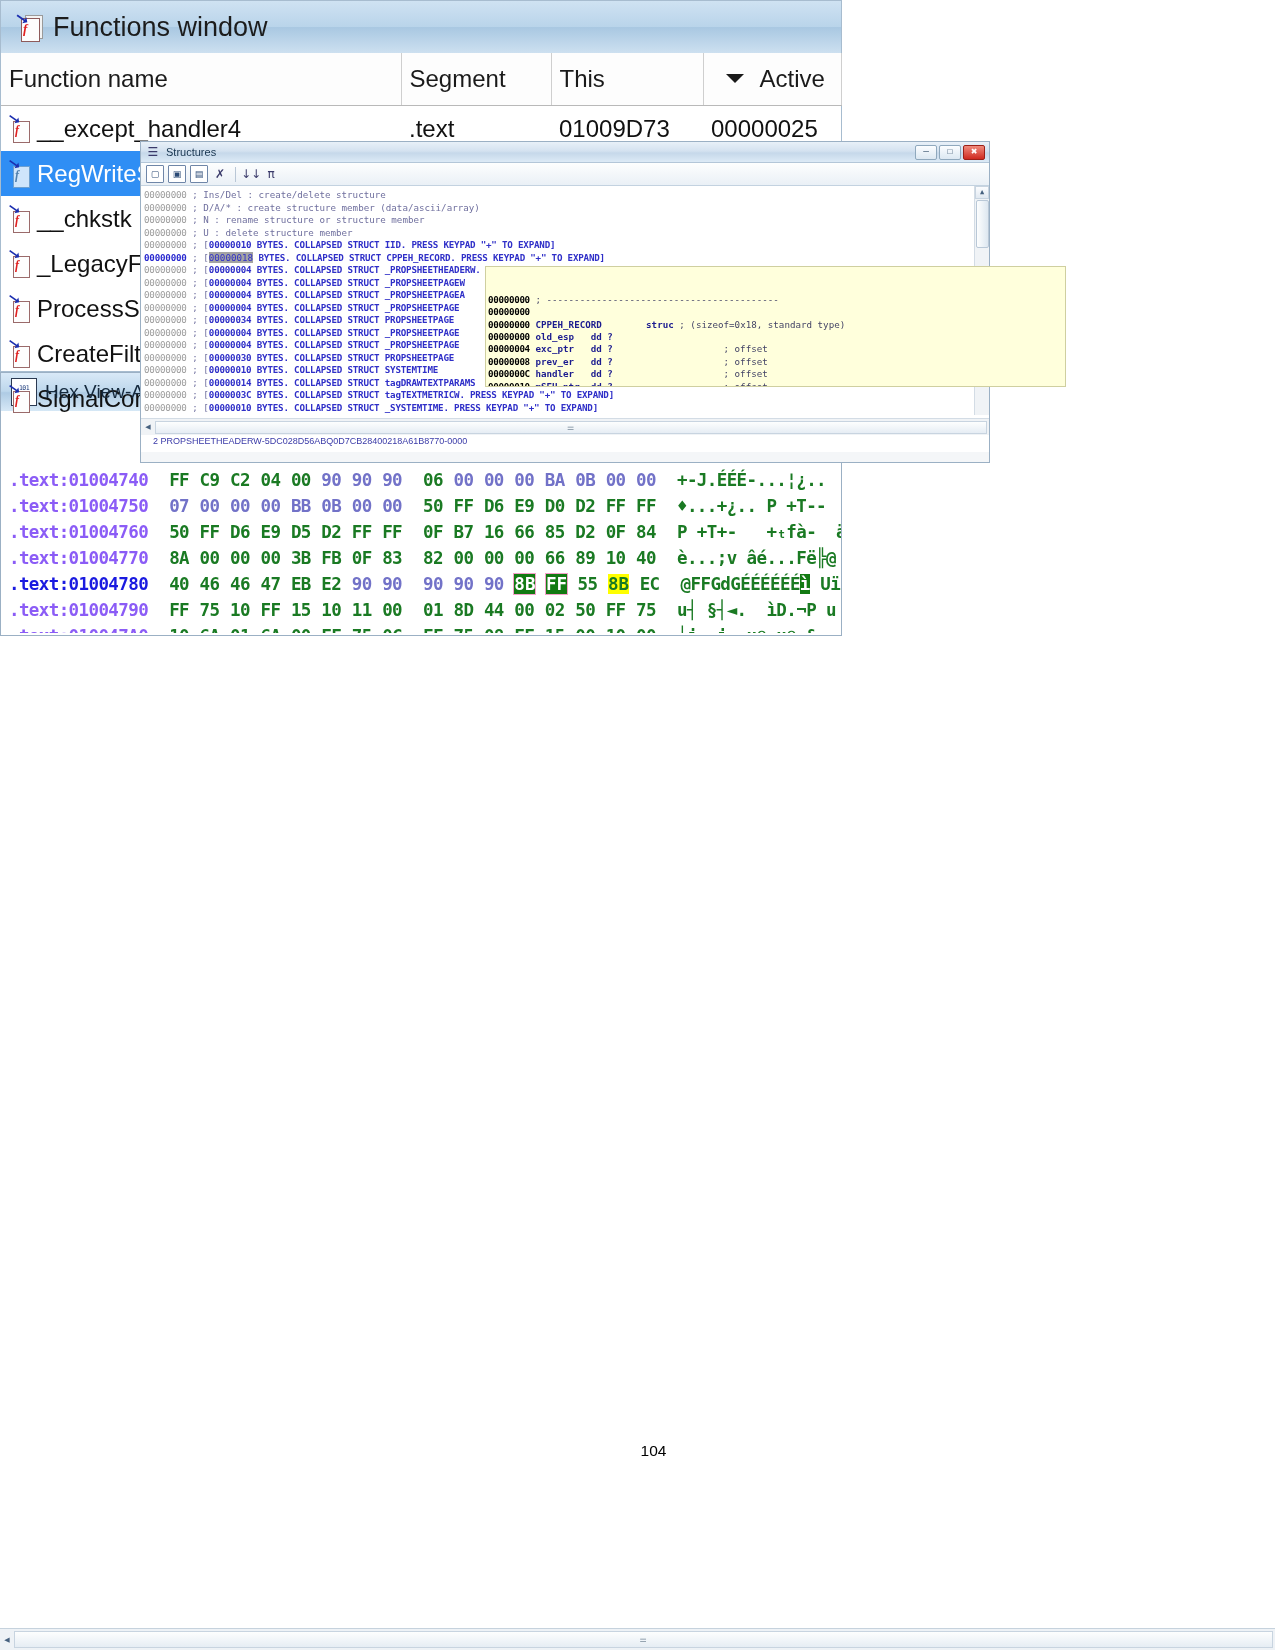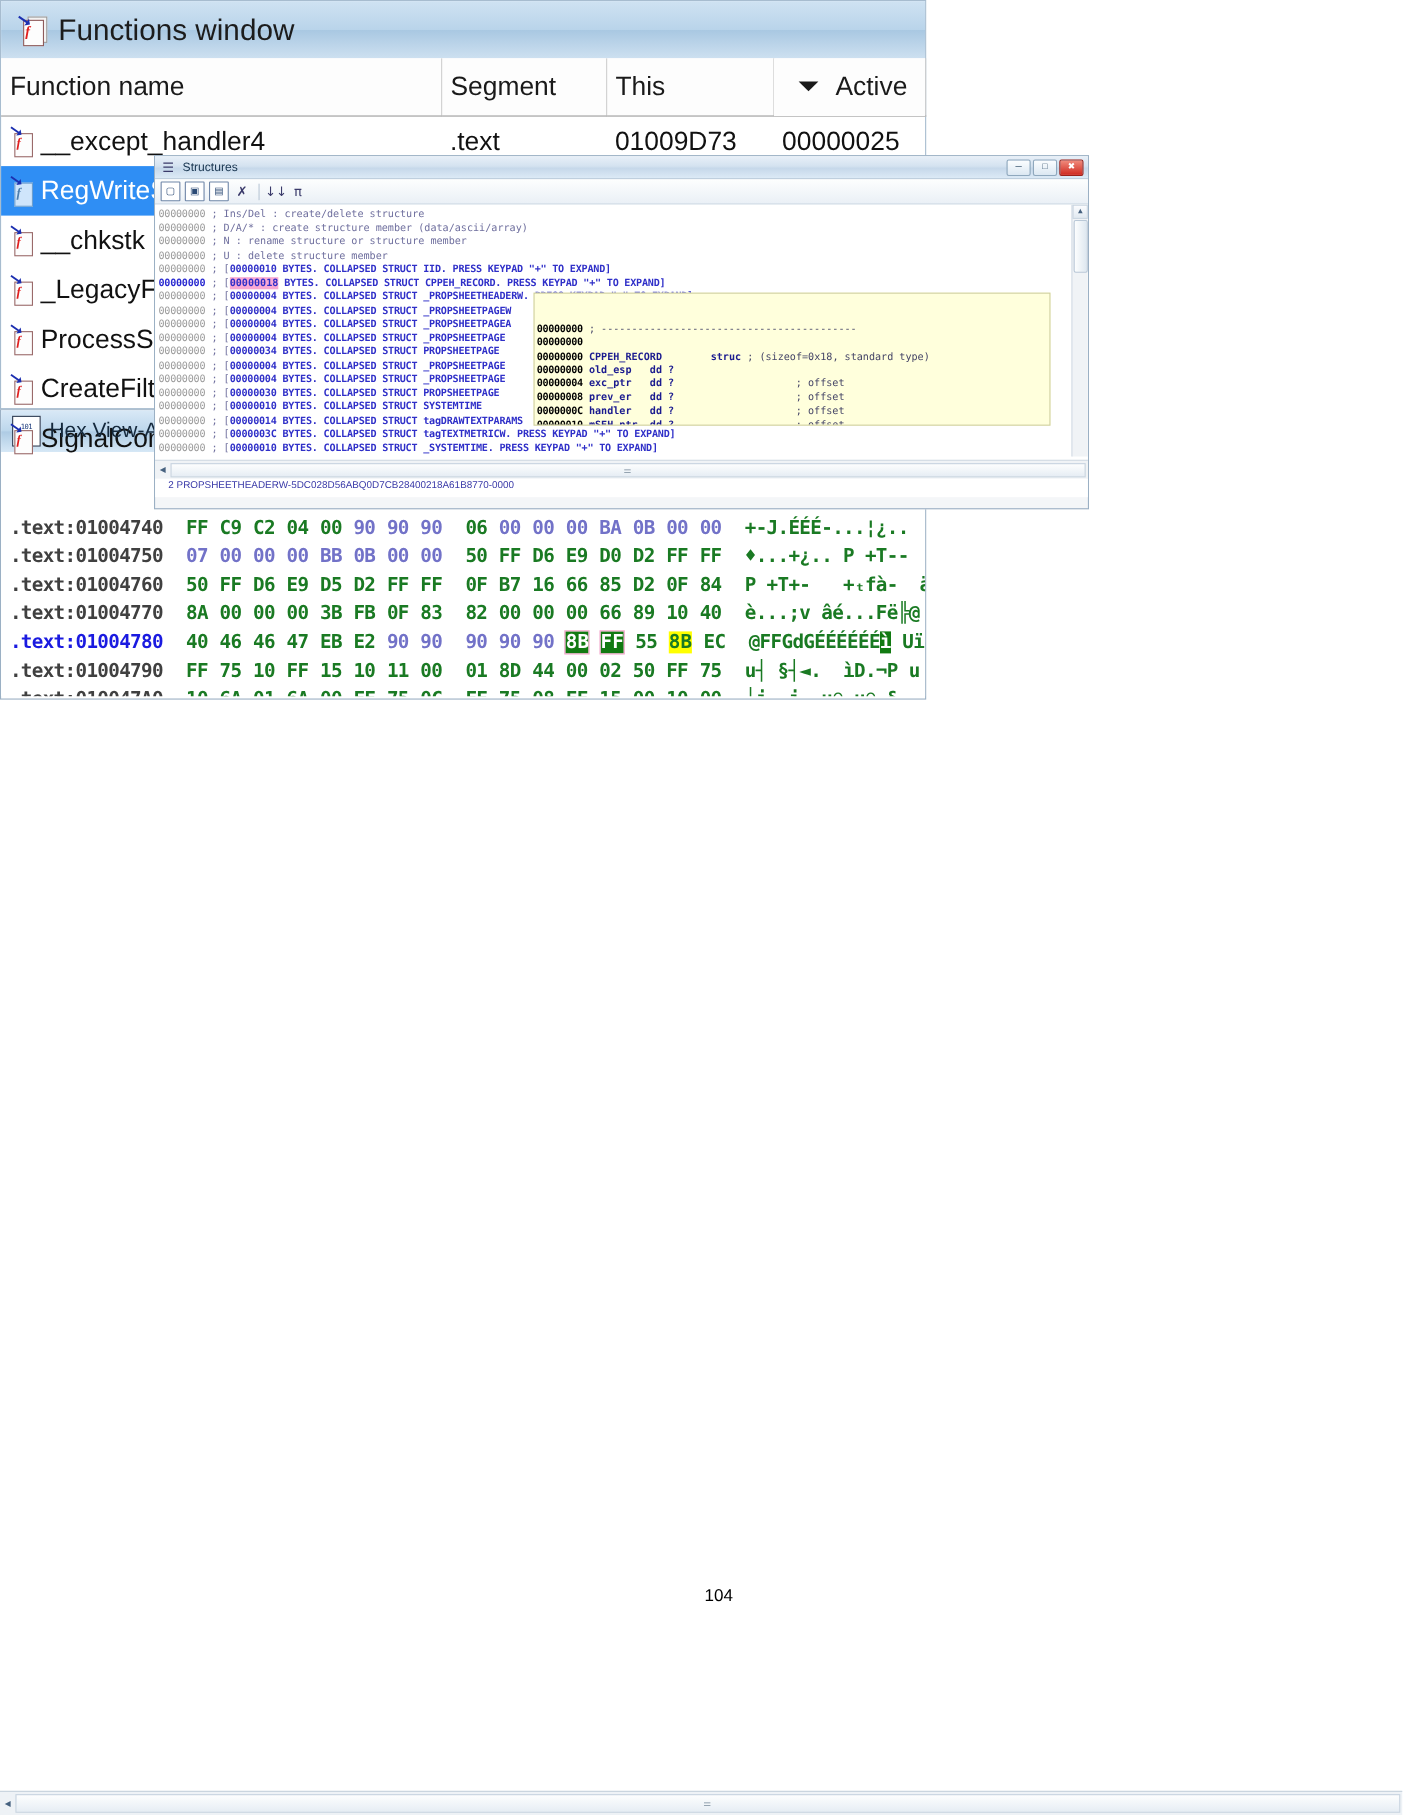--- a/index.html
+++ b/index.html
@@ -46,21 +46,21 @@
   .struct-body{
     position:relative;background:#ffffff;height:229px;overflow:hidden;
     font-family:"DejaVu Sans Mono",monospace;font-size:9.2px;line-height:12.5px;
     padding:3px 0 0 3px;white-space:nowrap;
   }
   .srow{height:12.5px;display:block;}
   .addr{color:#9c9c9c;letter-spacing:-0.2px;}
   .addr.b{color:#2a2ad0;font-weight:bold;}
   .semi{color:#6f6f9e;}
   .kw{color:#2f2fc8;font-weight:bold;letter-spacing:-0.2px;}
-  .hl{background:#f9a8d4;color:#2f2fc8;font-weight:bold;margin-top:20px;}
+  .hl{background:#a3a3a3;color:#2f2fc8;font-weight:normal;margin-top:20px;}
 
   .struct-scroll{
     position:absolute;right:0;top:0;width:14px;height:229px;background:#f0f3f6;border-left:1px solid #d3dce5;
   }
   .scroll-arrow{height:13px;background:linear-gradient(to bottom,#fbfcfe,#e1e9f1);border:1px solid #c8d4e0;
     font-size:7px;color:#46617f;display:flex;align-items:center;justify-content:center;box-sizing:border-box;}
   .scroll-thumb{position:absolute;top:14px;left:1px;width:11px;height:46px;
     background:linear-gradient(to right,#fdfefe,#dde7f0);border:1px solid #b9c8d7;border-radius:2px;}
 
   .hscroll{
@@ -69,21 +69,21 @@
   }
   .hscroll .lt{width:14px;text-align:center;font-size:7px;color:#46617f;}
   .hscroll .track{flex:1;height:13px;margin-right:2px;
     background:linear-gradient(to bottom,#fdfefe,#e6edf4);border:1px solid #c8d4e0;box-sizing:border-box;
     display:flex;align-items:center;justify-content:center;font-size:8px;color:#7b8c9c;letter-spacing:1px;}
   .statusline{height:16px;background:#ffffff;overflow:hidden;
     font-family:"Liberation Sans",sans-serif;font-size:9px;color:#3a3aa8;padding:1px 0 0 12px;white-space:nowrap;}
 
   
   .tooltip{
-    position:absolute;left:485px;top:266px;width:470px;height:121px;
+    position:absolute;left:485px;top:266px;width:581px;height:121px;
     background:#ffffdc;border:1px solid #cfcfa0;box-sizing:border-box;
     font-family:"DejaVu Sans Mono",monospace;font-size:9.2px;line-height:12.4px;
     padding:2px 0 0 2px;white-space:pre;overflow:hidden;z-index:5;
   }
   .tt-addr{color:#000000;font-weight:bold;letter-spacing:-0.3px;}
   .tt-name{color:#1b1b8f;font-weight:bold;}
   .tt-kw{color:#1b1b8f;font-weight:bold;}
   .tt-c{color:#444466;}
 
   
@@ -145,21 +145,21 @@
     background:linear-gradient(to bottom,#fdfeff,#dbe8f3);display:flex;align-items:center;justify-content:center;
     font-size:11px;color:#1b3350;}
   .hx-btn.close{background:linear-gradient(to bottom,#ef8d7f,#cd2b21);border-color:#9c2019;color:#fff;}
 
   .hexbody{
     padding:4px 0 0 8px;background:#fff;height:218px;overflow:hidden;
     font-family:"DejaVu Sans Mono",monospace;font-size:17.5px;line-height:26px;white-space:pre;
     font-weight:bold;
   }
   .hx-row{height:26px;}
-  .hx-addr{color:#404040;letter-spacing:-0.6px;}
+  .hx-addr{color:#8b5cf6;letter-spacing:-0.6px;}
   .hx-addr.cur{color:#1a1ae0;}
   .hx-g{color:#1a7a23;letter-spacing:-0.6px;}
   .hx-b{color:#7272c8;letter-spacing:-0.6px;}
   .hx-asc{color:#1a7a23;letter-spacing:-0.6px;}
   .hx-yellow{background:#ffff00;color:#1a7a23;}
   .hx-sel{background:#127a12;color:#ffffff;outline:1px solid #f2a0c8;}
   .hx-sel-plain{background:#127a12;color:#ffffff;}
 
   .pagenum{
     position:absolute;left:16px;width:1275px;text-align:center;top:1442px;

